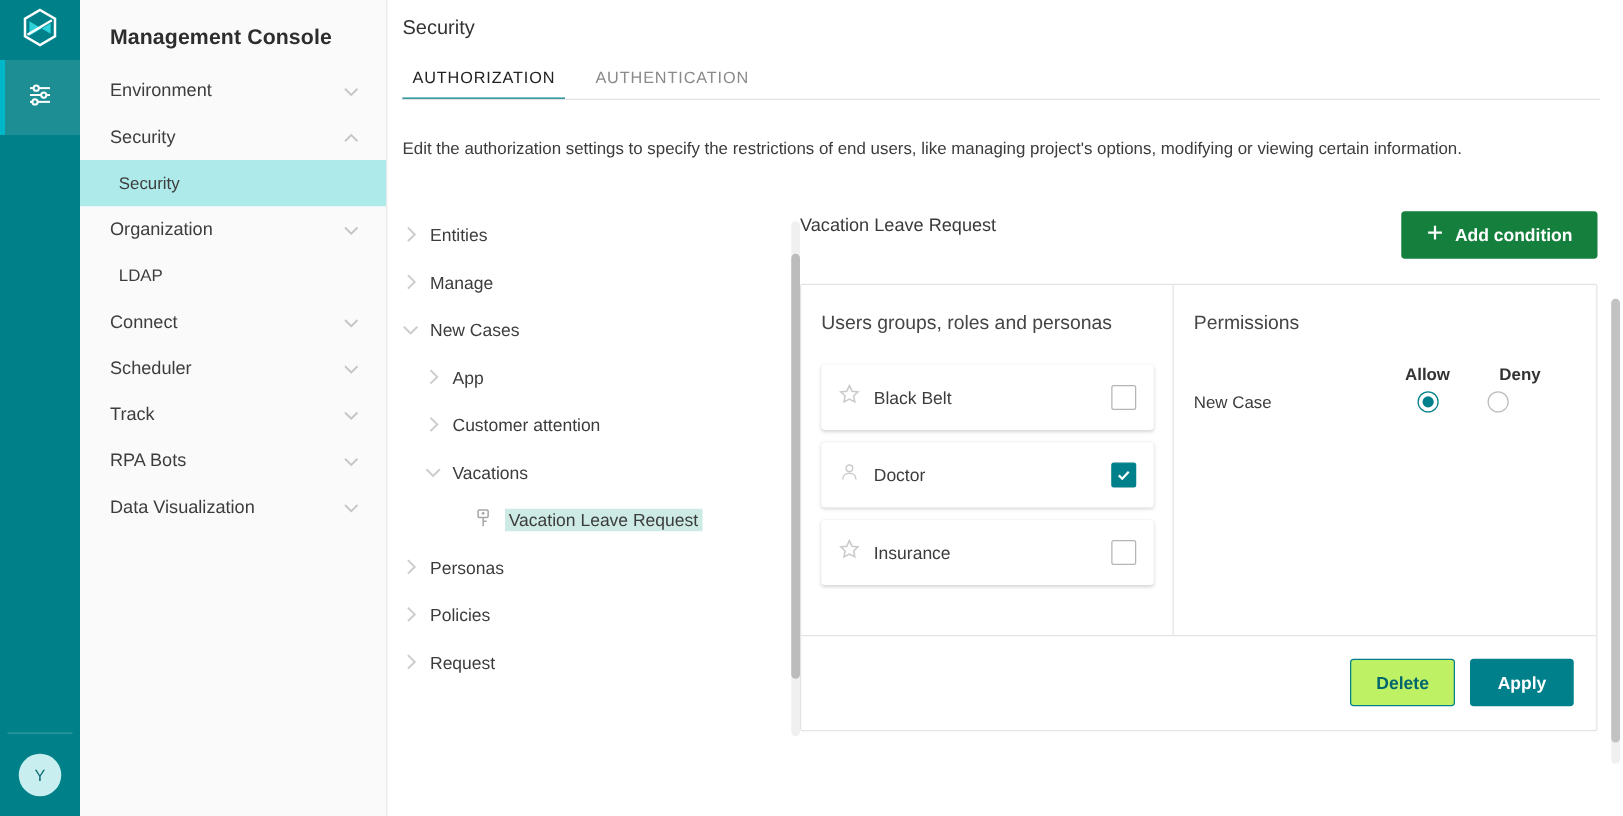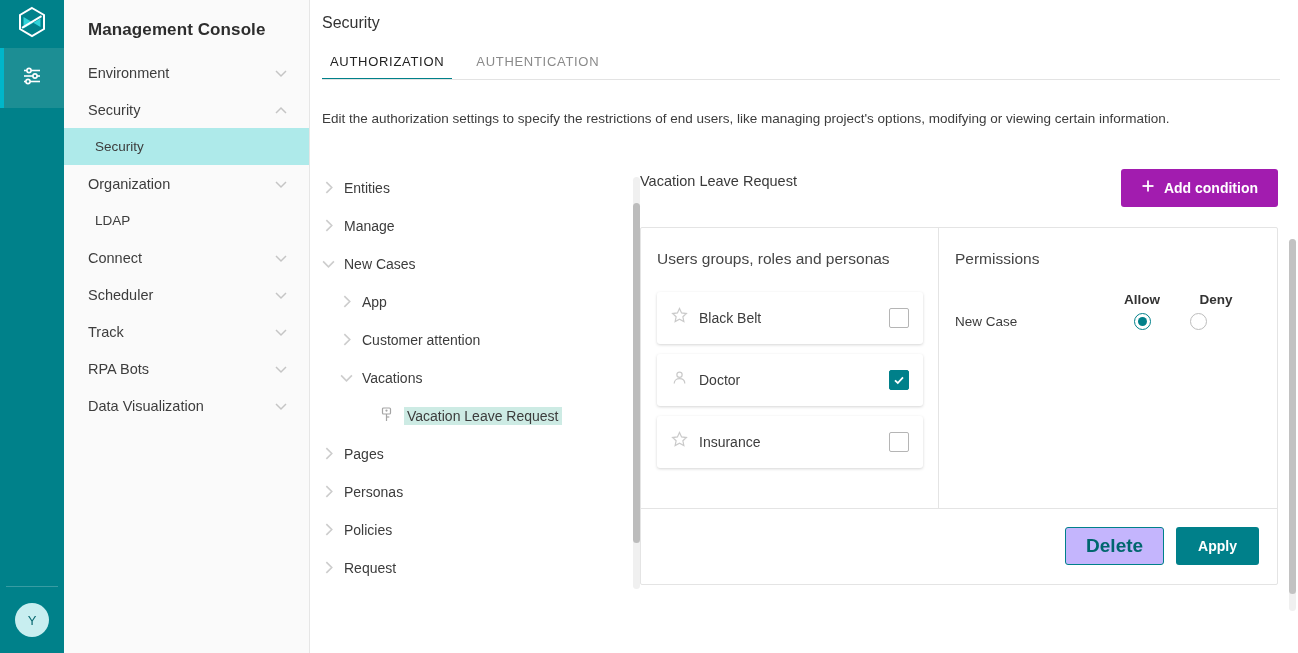--- a/index.html
+++ b/index.html
@@ -107,21 +107,21 @@
   .tree-scroll .thumb {
     position: absolute; left: 0; width: 7px; top: 26px; height: 340px;
     background: #bcbcbc; border-radius: 4px;
   }
 
   
   .detail { flex: 1; padding-right: 20px; position: relative; }
   .detail-head { display: flex; align-items: flex-start; height: 58px; }
   .detail-title { font-size: 14.5px; color: #3a3a3a; padding-top: 4px; flex: 1; }
   .btn-add {
-    background: #a21caf; color: #fff; border: none; border-radius: 3px;
+    background: #15803d; color: #fff; border: none; border-radius: 3px;
     height: 38px; padding: 0 20px; font-size: 14px; font-weight: bold;
     font-family: inherit; cursor: pointer; display: flex; align-items: center; gap: 9px;
   }
   .card {
     border: 1px solid #e4e4e4; border-radius: 2px; background: #fff;
     height: 358px; display: flex; flex-direction: column;
   }
   .card-body { display: flex; flex: 1; min-height: 0; }
   .col-users { width: 298px; flex: 0 0 298px; border-right: 1px solid #e4e4e4; padding: 22px 3px 0 16px; }
   .col-perms { flex: 1; padding: 22px 0 0 16px; }
@@ -154,22 +154,22 @@
   .radio.on::after { content: ""; width: 9px; height: 9px; border-radius: 50%; background: #00808a; }
   .perm-gap { width: 18px; }
 
   .card-foot {
     height: 76px; border-top: 1px solid #e4e4e4;
     display: flex; align-items: center; justify-content: flex-end;
     padding-right: 18px; gap: 12px;
   }
   .btn-ghost {
     height: 38px; padding: 0 20px; border-radius: 3px;
-    background: #c4b5fd; border: 1px solid #00808a; color: #00666e;
-    font-size: 19px; font-weight: bold; font-family: inherit; cursor: pointer;
+    background: #bef264; border: 1px solid #00808a; color: #00666e;
+    font-size: 14px; font-weight: bold; font-family: inherit; cursor: pointer;
   }
   .btn-primary {
     height: 38px; padding: 0 22px; border-radius: 3px;
     background: #00808a; border: none; color: #fff;
     font-size: 14px; font-weight: bold; font-family: inherit; cursor: pointer;
   }
   .right-scroll {
     position: absolute; right: 2px; top: 70px; width: 7px; height: 372px;
     background: #f0f0f0; border-radius: 4px;
   }
@@ -340,26 +340,20 @@
             </div>
             <div class="tnode" style="padding-left: 36px;">
               <span class="tspacer"></span>
               <span class="tkey"><svg width="13" height="15" viewBox="0 0 13 15" fill="none" stroke="#6f6f6f" stroke-width="1.2">
                   <rect x="2.5" y="1" width="8" height="6" rx="1"></rect>
                   <path d="M6.5 7 L6.5 14"></path>
                   <path d="M6.5 10 L9.3 10"></path>
                   <circle cx="6.5" cy="3.6" r="1.1" fill="#6f6f6f" stroke="none"></circle>
                 </svg></span>
               <span class="tlabel hl">Vacation Leave Request</span>
-            </div>
-            <div class="tnode" style="padding-left: 0px;">
-              <span class="tchev"><svg width="13" height="13" viewBox="0 0 12 12" fill="none" stroke="#9b9b9b" stroke-width="1.5">
-                  <path d="M4 1 L9 6 L4 11"></path>
-                </svg></span>
-              <span class="tlabel">Pages</span>
             </div>
             <div class="tnode" style="padding-left: 0px;">
               <span class="tchev"><svg width="13" height="13" viewBox="0 0 12 12" fill="none" stroke="#9b9b9b" stroke-width="1.5">
                   <path d="M4 1 L9 6 L4 11"></path>
                 </svg></span>
               <span class="tlabel">Personas</span>
             </div>
             <div class="tnode" style="padding-left: 0px;">
               <span class="tchev"><svg width="13" height="13" viewBox="0 0 12 12" fill="none" stroke="#9b9b9b" stroke-width="1.5">
                   <path d="M4 1 L9 6 L4 11"></path>

